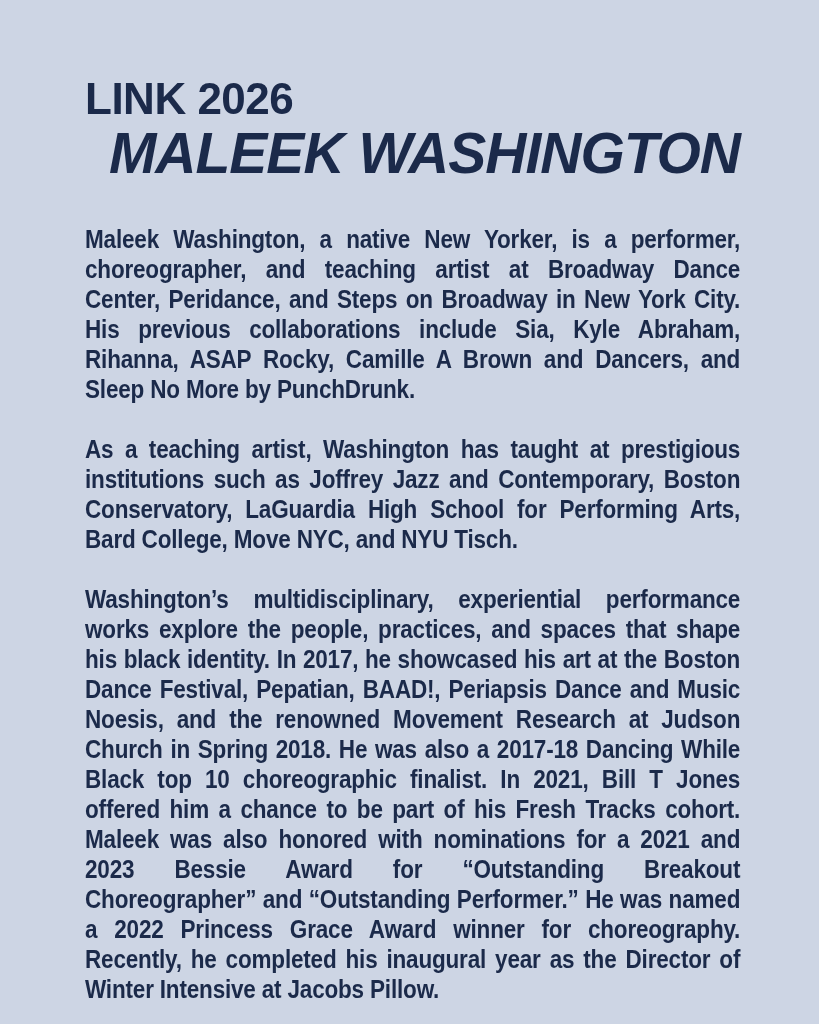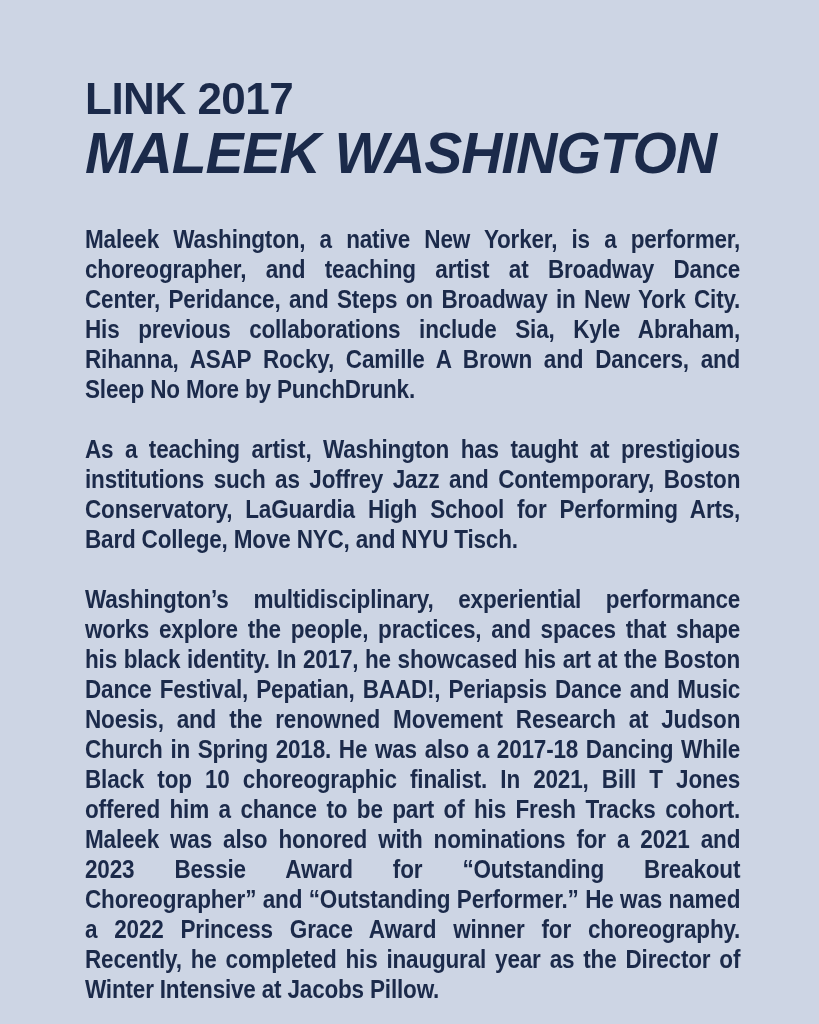--- a/index.html
+++ b/index.html
@@ -33,20 +33,21 @@
     white-space: nowrap;
   }
   .artist-name {
     margin: 2px 0 0 0;
     font-size: 57px;
     line-height: 58px;
     font-weight: 700;
     font-style: italic;
     letter-spacing: -1px;
     white-space: nowrap;
+    text-align: right;
   }
   .bio {
     margin-top: 42px;
     width: 728px;              
     transform: scaleX(0.9);
     transform-origin: 0 0;
   }
   .bio p {
     margin: 0 0 30px 0;
     font-size: 25px;
@@ -57,21 +58,21 @@
   }
   .bio p:last-child {
     margin-bottom: 0;
   }
 </style>
 </head>
 <body style="background-color: rgb(205, 213, 228); color: rgb(27, 42, 74);">
 
 <div class="page">
   <div class="content">
-    <h1 class="program-title">LINK 2017</h1>
+    <h1 class="program-title">LINK 2026</h1>
     <h2 class="artist-name">MALEEK WASHINGTON</h2>
     <div class="bio">
       <p>Maleek Washington, a native New Yorker, is a performer, choreographer, and teaching artist at Broadway Dance Center, Peridance, and Steps on Broadway in New York City. His previous collaborations include Sia, Kyle Abraham, Rihanna, ASAP Rocky, Camille A Brown and Dancers, and Sleep No More by PunchDrunk.</p>
       <p>As a teaching artist, Washington has taught at prestigious institutions such as Joffrey Jazz and Contemporary, Boston Conservatory, LaGuardia High School for Performing Arts, Bard College, Move NYC, and NYU Tisch.</p>
       <p>Washington’s multidisciplinary, experiential performance works explore the people, practices, and spaces that shape his black identity. In 2017, he showcased his art at the Boston Dance Festival, Pepatian, BAAD!, Periapsis Dance and Music Noesis, and the renowned Movement Research at Judson Church in Spring 2018. He was also a 2017-18 Dancing While Black top 10 choreographic finalist. In 2021, Bill T Jones offered him a chance to be part of his Fresh Tracks cohort. Maleek was also honored with nominations for a 2021 and 2023 Bessie Award for “Outstanding Breakout Choreographer” and “Outstanding Performer.” He was named a 2022 Princess Grace Award winner for choreography. Recently, he completed his inaugural year as the Director of Winter Intensive at Jacobs Pillow.</p>
     </div>
   </div>
 </div>
 
 </body></html>

